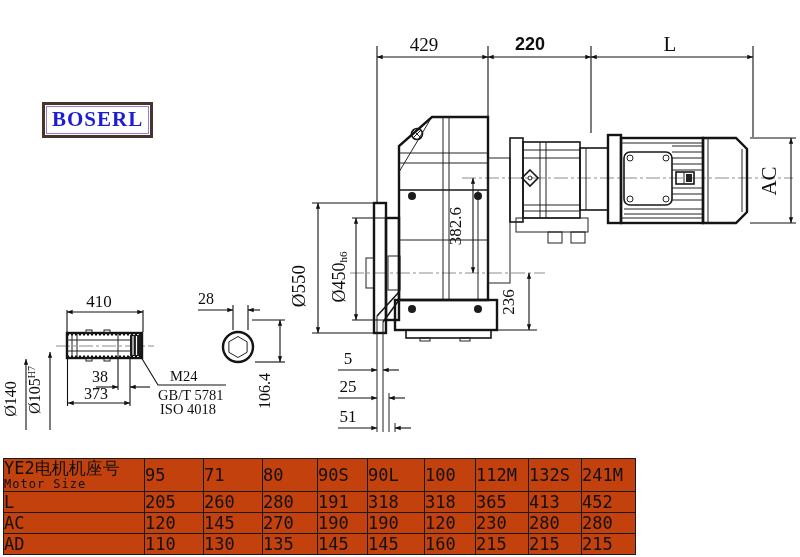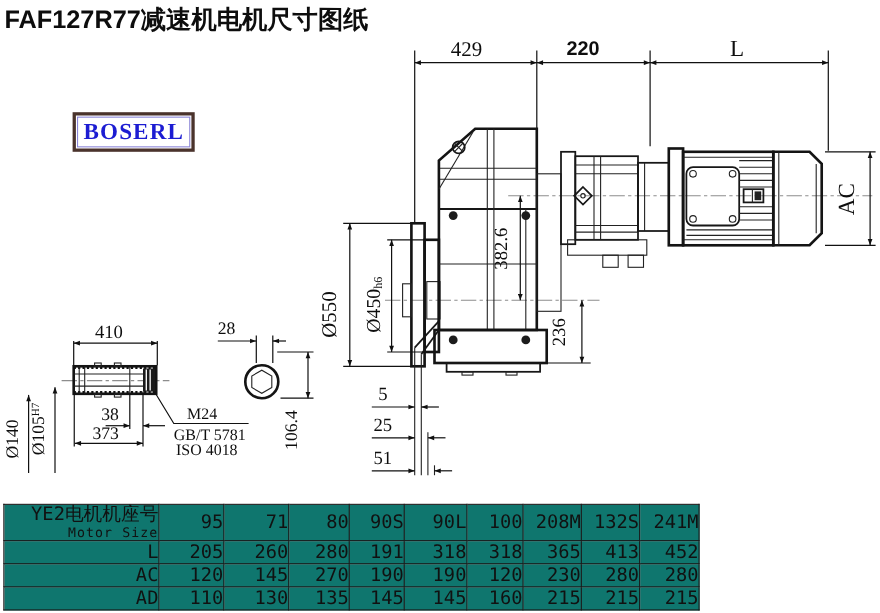--- a/index.html
+++ b/index.html
@@ -1,47 +1,46 @@
 <!DOCTYPE html>
 <html><head>
 <meta charset="utf-8">
 <style>
   html,body{margin:0;padding:0;background:#fff;}
   .sheet{position:relative;width:800px;height:557px;background:#ffffff;overflow:hidden;
          font-family:"Liberation Sans",sans-serif;}
   .title{position:absolute;left:4px;top:2px;font-size:23px;font-weight:800;color:#0d0d0d;
          letter-spacing:0px;font-family:"Liberation Sans","DejaVu Sans",sans-serif;white-space:nowrap;}
-  .logo{position:absolute;left:42px;top:102px;border:3px solid #4a332c;background:#fff;padding:1px;margin-left:24px;}
+  .logo{position:absolute;left:42px;top:102px;border:3px solid #4a332c;background:#fff;padding:1px;}
   .logo-inner{border:1px solid #8c86d8;padding:0 5px 1px 5px;}
   .logo-inner span{font-family:"Liberation Serif","DejaVu Serif",serif;font-weight:700;
          font-size:21px;color:#1c1cd2;letter-spacing:1px;}
   svg.draw{position:absolute;left:0;top:0;}
   svg .out{stroke:#141414;stroke-width:2.4;fill:none;}
   svg .med{stroke:#171717;stroke-width:1.6;fill:none;}
   svg .thin{stroke:#222;stroke-width:1;fill:none;}
   svg .dim{stroke:#111;stroke-width:1.1;fill:none;}
   svg .cl{stroke:#8d8d8d;stroke-width:1;fill:none;stroke-dasharray:14 3 3 3;}
   svg .knurl{stroke:#111;stroke-width:2;fill:none;stroke-dasharray:2 2;}
   svg text{fill:#0e0e0e;font-family:"Liberation Serif","DejaVu Serif",serif;}
   svg text.b{font-family:"Liberation Sans","DejaVu Sans",sans-serif;font-weight:700;}
   .mtable{position:absolute;left:3px;top:458px;border-collapse:collapse;table-layout:fixed;
           font-family:"DejaVu Sans Mono","Liberation Mono",monospace;color:#111;}
-  .mtable td{border:1.5px solid #1a1a1a;text-align:right;vertical-align:middle;
-          padding:0;font-size:17px;background:#0f766e;}
+  .mtable td{border:1.5px solid #1a1a1a;text-align:left;vertical-align:middle;
+          padding:0;font-size:17px;background:#c2410c;}
   .mtable .hd{font-size:17px;line-height:1.1;}
   .mtable .hd .en{font-size:12px;letter-spacing:1px;}
   .mtable tr.r0 td{height:32px;}
   .mtable tr.rr td{height:20px;}
 </style>
 </head>
 <body>
 
 <div class="sheet">
 
-  <div class="title">FAF127R77减速机电机尺寸图纸</div>
 
   <div class="logo">
     <div class="logo-inner">
       <span>BOSERL</span>
     </div>
   </div>
 
   <svg class="draw" width="800" height="557" viewBox="0 0 800 557">
     <defs>
       <marker id="ar" viewBox="0 0 10 8" refX="9.5" refY="4" markerWidth="12" markerHeight="4.6" orient="auto-start-reverse">
@@ -264,21 +263,21 @@
         <td class="hd">
           <div>YE2电机机座号</div>
           <div class="en">Motor Size</div>
         </td>
         <td>95</td>
         <td>71</td>
         <td>80</td>
         <td>90S</td>
         <td>90L</td>
         <td>100</td>
-        <td>208M</td>
+        <td>112M</td>
         <td>132S</td>
         <td>241M</td>
       </tr>
       <tr class="rr">
         <td>L</td>
         <td>205</td>
         <td>260</td>
         <td>280</td>
         <td>191</td>
         <td>318</td>

